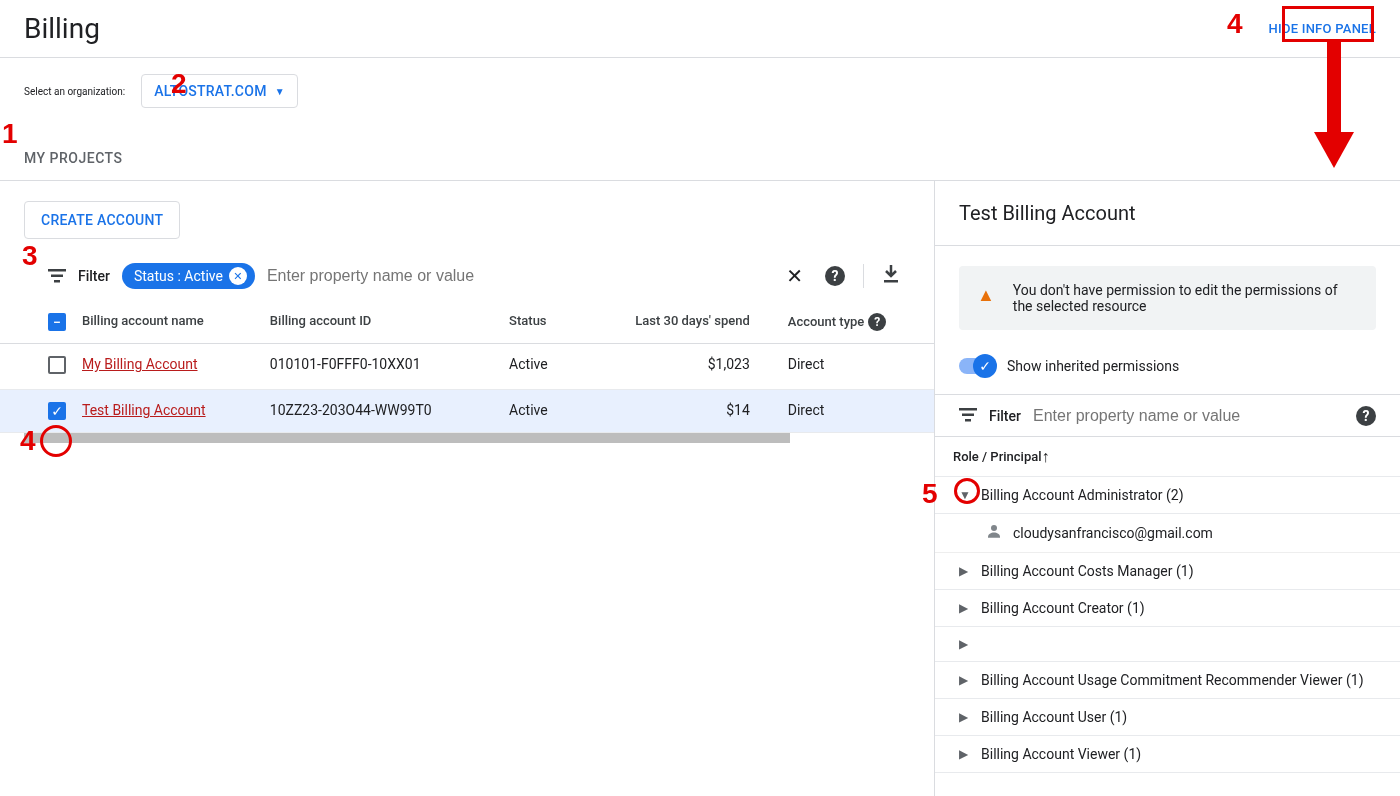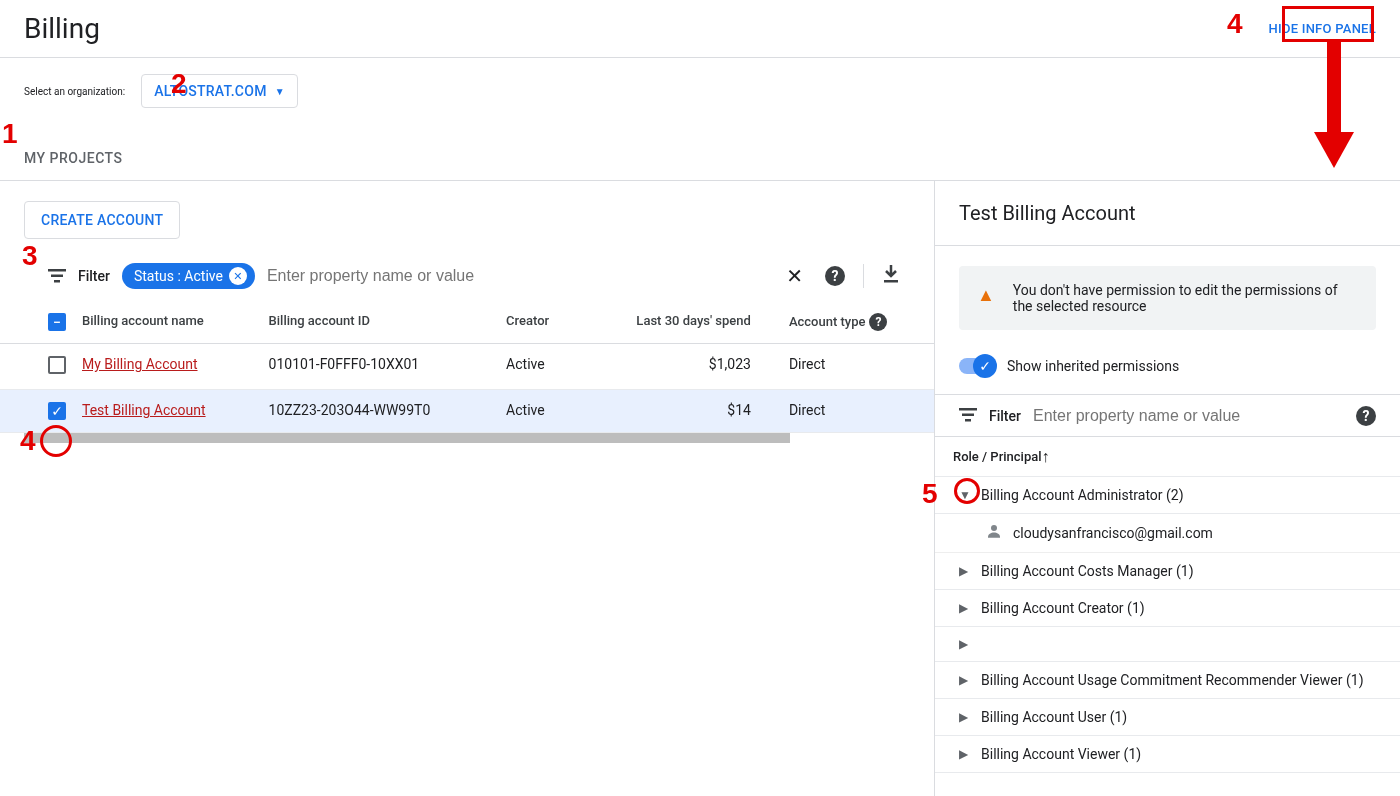--- a/index.html
+++ b/index.html
@@ -295,21 +295,21 @@
     </div>
 
     <table>
       <thead>
         <tr>
           <th><span class="checkbox indet">
                 <span class="checkmark">−</span>
               </span></th>
           <th>Billing account name</th>
           <th>Billing account ID</th>
-          <th>Creator</th>
+          <th>Status</th>
           <th class="th-spend">Last 30 days' spend</th>
           <th><span>Account type</span><span class="help-circle">?</span></th>
         </tr>
       </thead>
       <tbody id="billing-rows">
           <tr>
             <td><span class="checkbox"></span></td>
             <td><span class="acct-link">My Billing Account</span></td>
             <td>010101-F0FFF0-10XX01</td>
             <td>Active</td>

